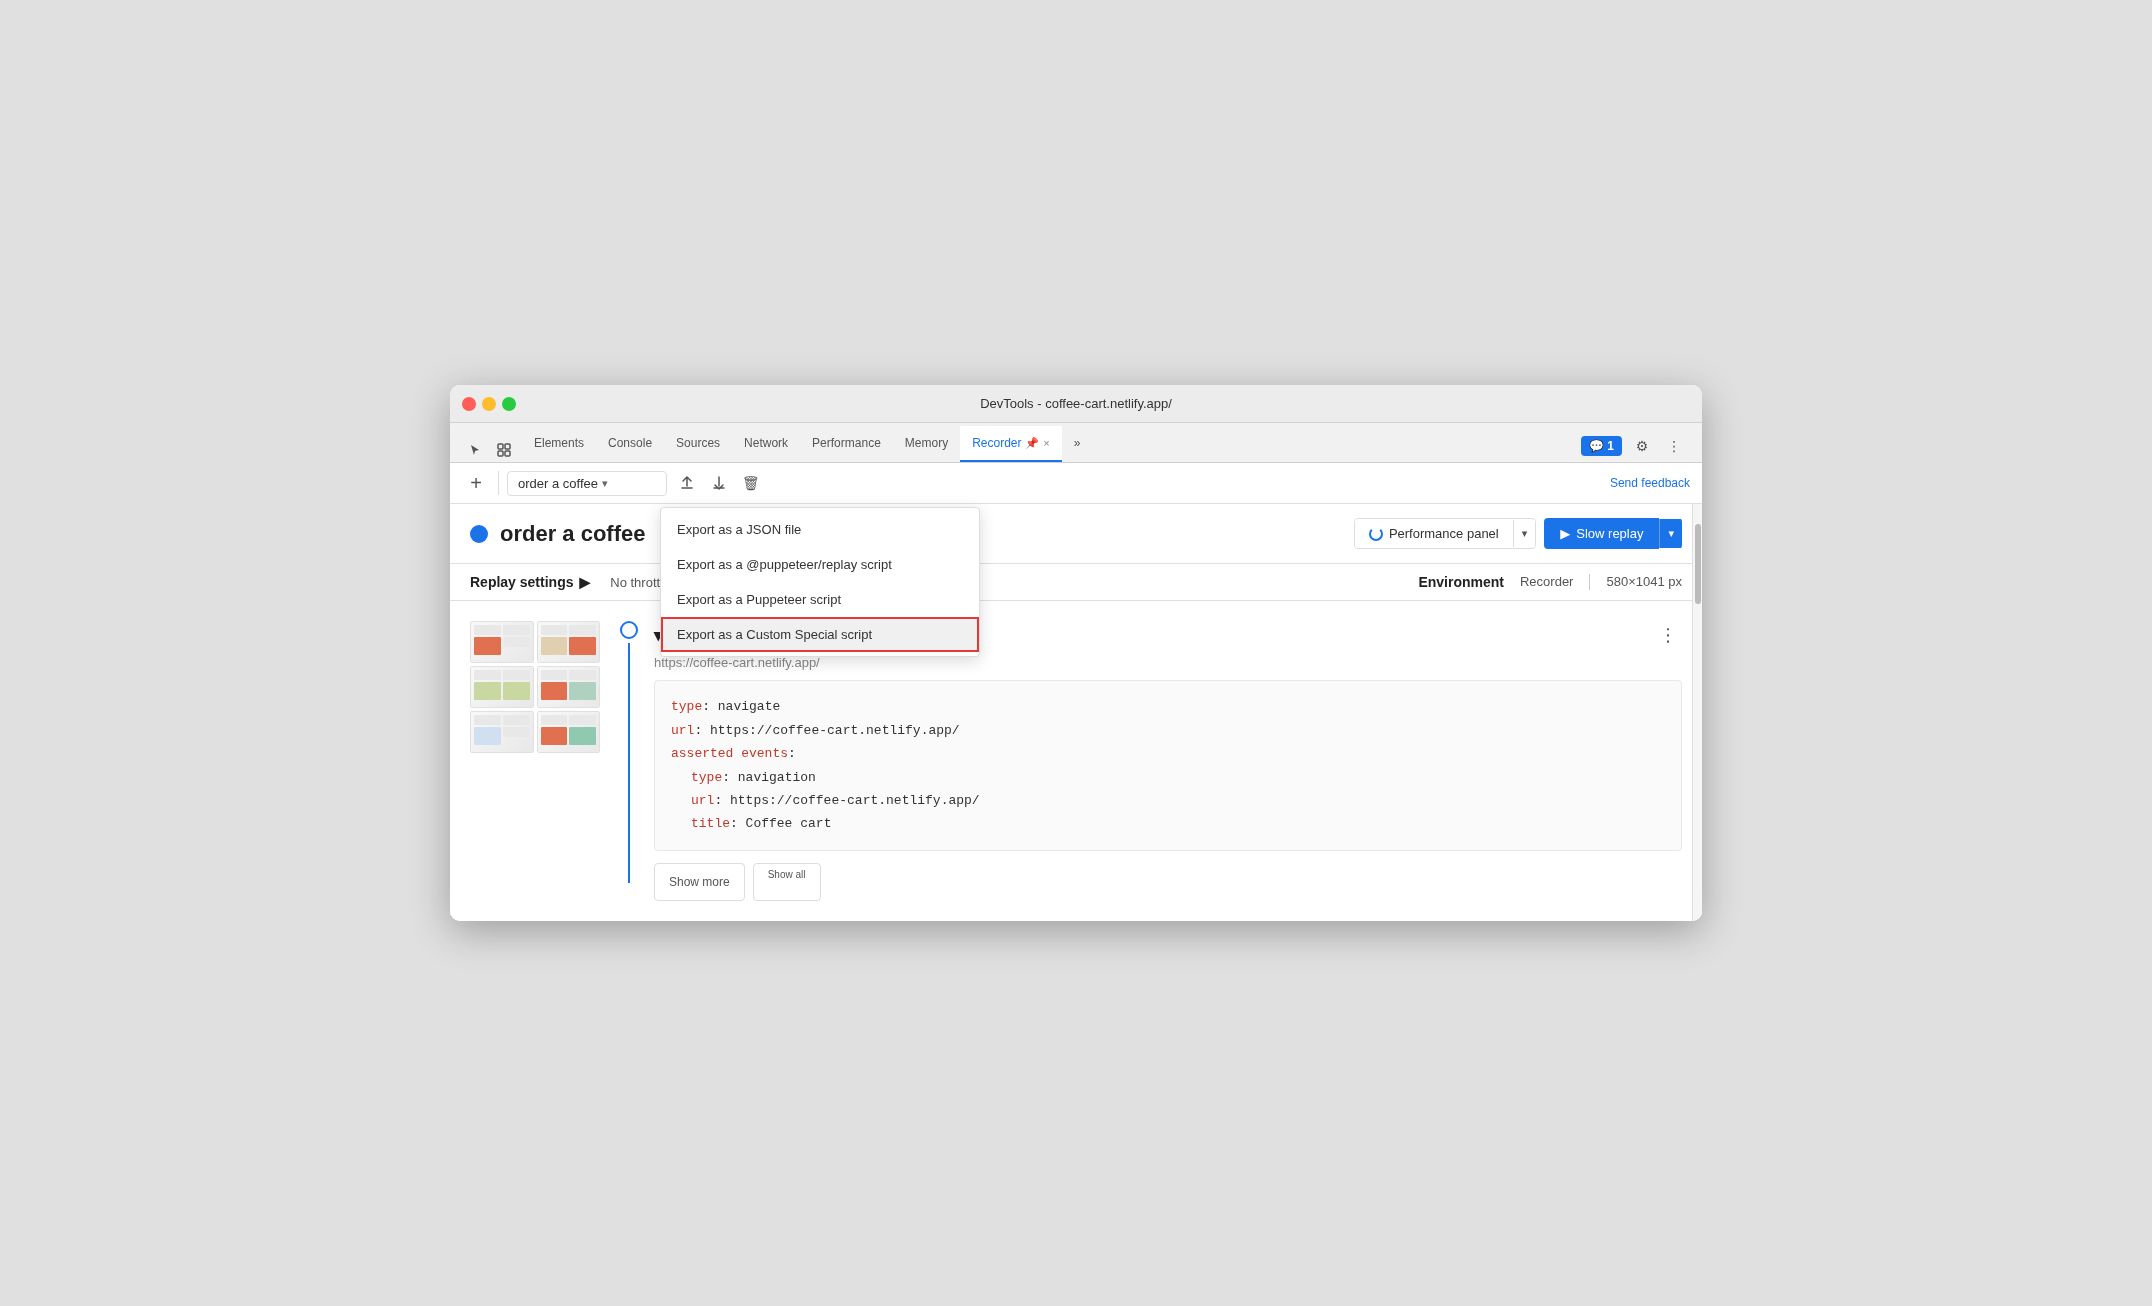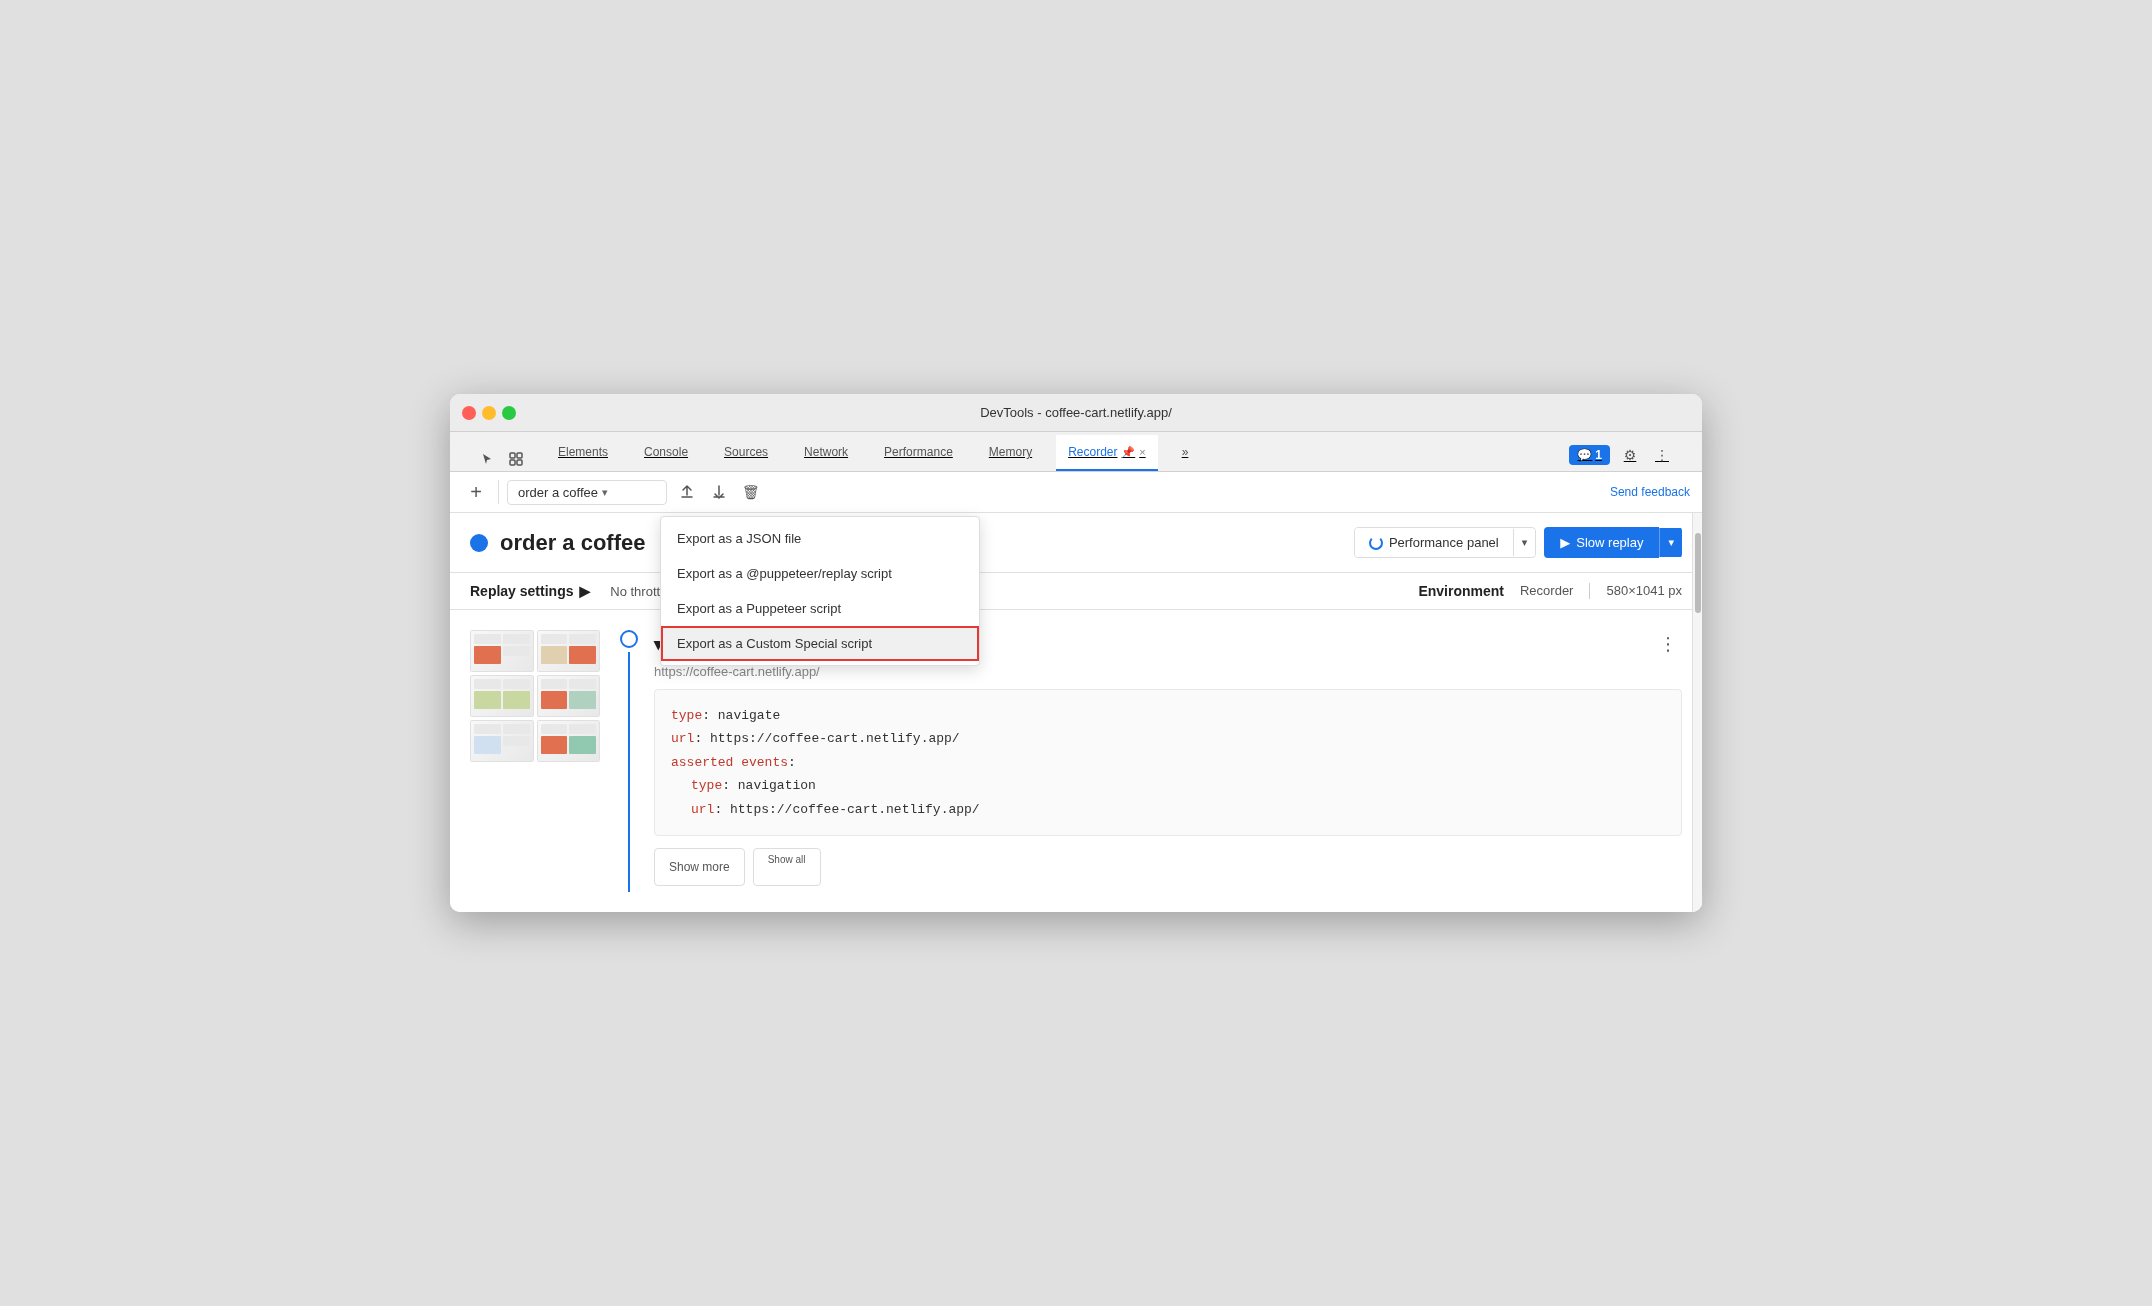--- a/index.html
+++ b/index.html
@@ -49,23 +49,22 @@
       color: #333;
       font-weight: 500;
     }
     
     .devtools-tabs {
       background: #f1f1f1;
       height: 40px;
       display: flex;
       align-items: flex-end;
       border-bottom: 1px solid #d0d0d0;
-      padding: 0 20px;
-      gap: 12px;
-      text-decoration: underline;
+      padding: 0 8px;
+      gap: 0;
     }
     .tab-item {
       padding: 6px 12px;
       font-size: 12px;
       color: #555;
       cursor: pointer;
       border-bottom: 2px solid transparent;
       white-space: nowrap;
       display: flex;
       align-items: center;
@@ -665,20 +664,23 @@
               </div>
               <div>
                 <span class="code-key">asserted events</span><span class="code-value">:</span>
               </div>
               <div style="padding-left:20px;">
                 <span class="code-key">    type</span><span class="code-value">: navigation</span>
               </div>
               <div style="padding-left:20px;">
                 <span class="code-key">    url</span><span class="code-value">: https://coffee-cart.netlify.app/</span>
               </div>
+              <div style="padding-left:20px;">
+                <span class="code-key">    title</span><span class="code-value">: Coffee cart</span>
+              </div>
             </div>
 
             <div style="display:flex;gap:8px;margin-top:12px;">
               <div style="padding:11px 14px;border:1px solid #ddd;border-radius:4px;font-size:12px;color:#555;cursor:pointer;">Show more</div>
               <div style="padding:5px 14px;border:1px solid #ddd;border-radius:4px;font-size:10px;color:#555;cursor:pointer;">Show all</div>
             </div>
           </div>
         </div>
       </div>
 

